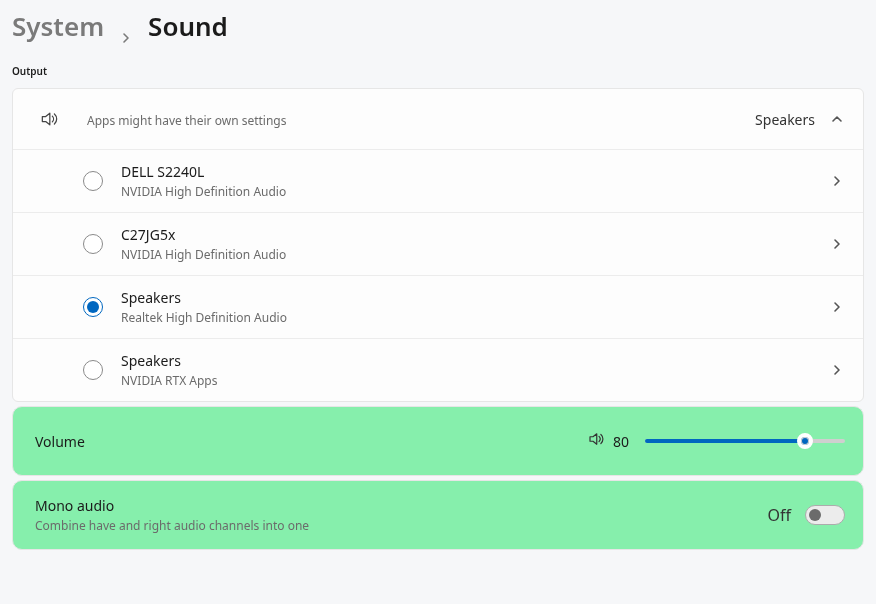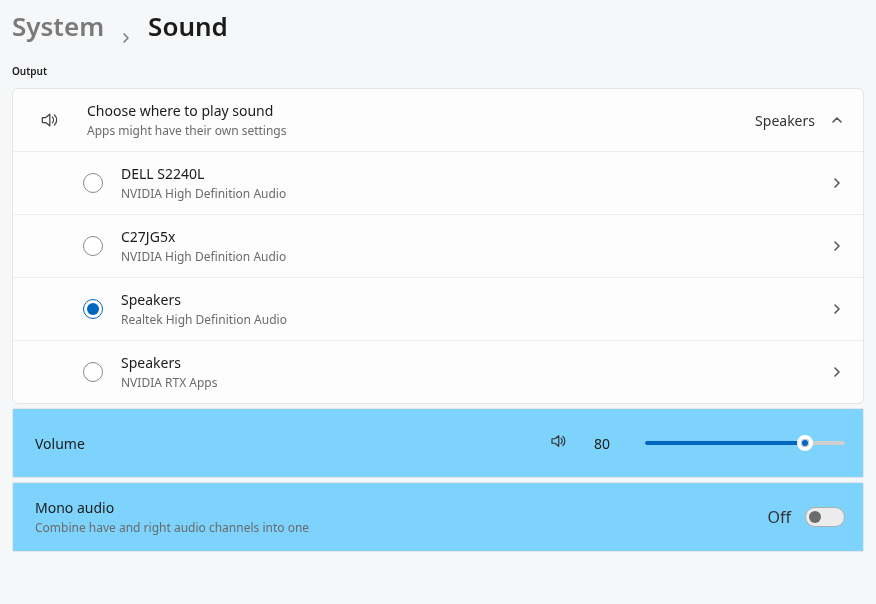--- a/index.html
+++ b/index.html
@@ -27,21 +27,21 @@
     .summary-text { font-size: 14px; color: #333; }
     .chev-btn { width:16px; height:16px; color:#555; display:flex; align-items:center; justify-content:center; }
 
     .device-row { padding-left: 70px; min-height:56px; }
     .radio { width: 20px; height: 20px; border: 1.5px solid #8a8a8a; border-radius: 50%; margin-right: 18px; flex-shrink:0; position:relative; background:#fff;}
     .radio.selected { border-color: #0067c0; }
     .radio.selected::after { content:""; position:absolute; inset: 3px; border-radius:50%; background:#0067c0; }
 
     .btn { border: 1px solid #d0d0d0; background: #fdfdfd; border-radius: 4px; padding: 6px 14px; font-size: 14px; color:#1b1b1b; cursor: pointer; }
 
-    .single-card { border: 1px solid #e6e6e6; border-radius: 2px; background: #7dd3fc; margin-top: 4px; }
+    .single-card { border: 1px solid #e6e6e6; border-radius: 10px; background: #86efac; margin-top: 4px; }
 
     .vol-value { font-size: 14px; min-width: 24px; text-align:left; }
     .slider-wrap { position:relative; width: 200px; height: 20px; }
     .slider-track { position:absolute; left:0; right:0; top:50%; transform:translateY(-50%); height:4px; background:#cfcfcf; border-radius:2px;}
     .slider-fill  { position:absolute; left:0; top:50%; transform:translateY(-50%); height:4px; background:#0067c0; border-radius:2px;}
     .slider-thumb { position:absolute; top:50%; transform:translate(-50%,-50%); width:16px; height:16px; border-radius:50%; background:#0067c0; border:4px solid #fff; box-shadow:0 0 0 1px #cfcfcf inset; }
 
     .toggle-label { font-size:16px; color:#333; }
     .toggle { width: 40px; height: 20px; border-radius: 10px; background:#ececec; border:1px solid #acacac; position:relative; display:inline-block;}
     .toggle::after { content:""; position:absolute; left:3px; top:50%; transform:translateY(-50%); width:12px; height:12px; border-radius:50%; background:#6b6b6b;}
@@ -65,21 +65,20 @@
 
   <div class="row expander-header">
     <span class="row-icon">
       <svg width="20" height="20" viewBox="0 0 24 24" fill="none" stroke="currentColor" stroke-width="1.5" stroke-linecap="round" stroke-linejoin="round">
         <path d="M4 9v6h4l5 4V5L8 9H4z"></path>
           <path d="M16 8.5a5 5 0 010 7"></path>
           <path d="M18.5 6a8 8 0 010 12"></path>
       </svg>
     </span>
     <div class="row-body">
-      <div class="row-title strong">Choose where to play sound</div>
       <div class="row-sub">Apps might have their own settings</div>
     </div>
     <div class="row-trailing">
       <span class="summary-text">Speakers</span>
       <span class="chev-btn">
         <svg width="12" height="12" viewBox="0 0 12 12" fill="none">
             <path d="M2 8l4-4 4 4" stroke="currentColor" stroke-width="1.6" stroke-linecap="round" stroke-linejoin="round"></path>
           </svg>
       </span>
     </div>
@@ -146,21 +145,21 @@
   </div>
 
 
 </div>
 
 <div class="single-card">
   <div class="row" style="min-height:68px;">
     <div class="row-body">
       <div class="row-title">Volume</div>
     </div>
-    <div class="row-trailing" style="gap:27px;">
+    <div class="row-trailing" style="gap:8px;">
       <span>
         <svg width="18" height="18" viewBox="0 0 24 24" fill="none" stroke="#333" stroke-width="1.6" stroke-linecap="round" stroke-linejoin="round">
           <path d="M4 9v6h4l5 4V5L8 9H4z"></path>
             <path d="M16 8.5a5 5 0 010 7"></path>
             <path d="M18.5 6a8 8 0 010 12"></path>
         </svg>
       </span>
       <span class="vol-value">80</span>
       <div class="slider-wrap">
         <div class="slider-track"></div>

